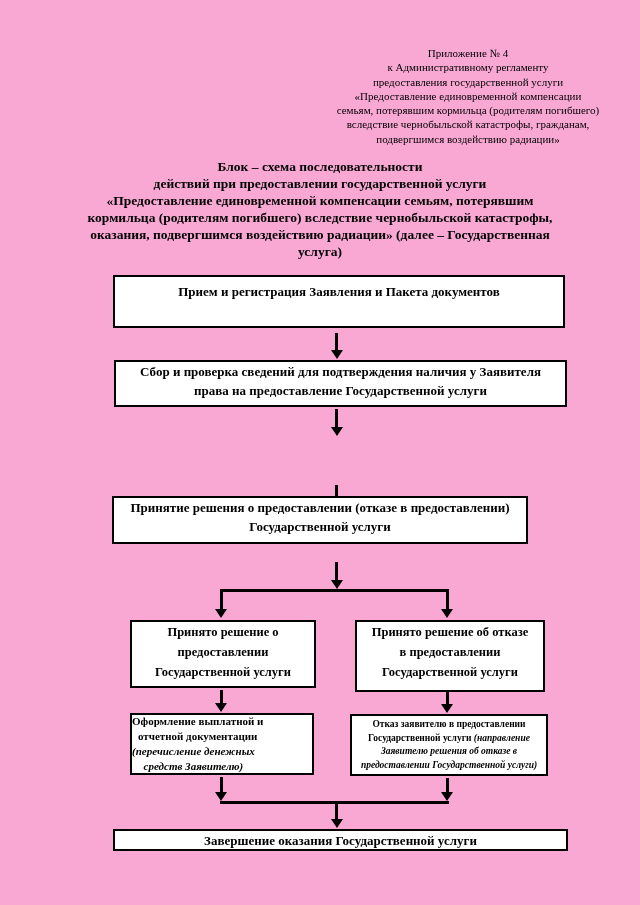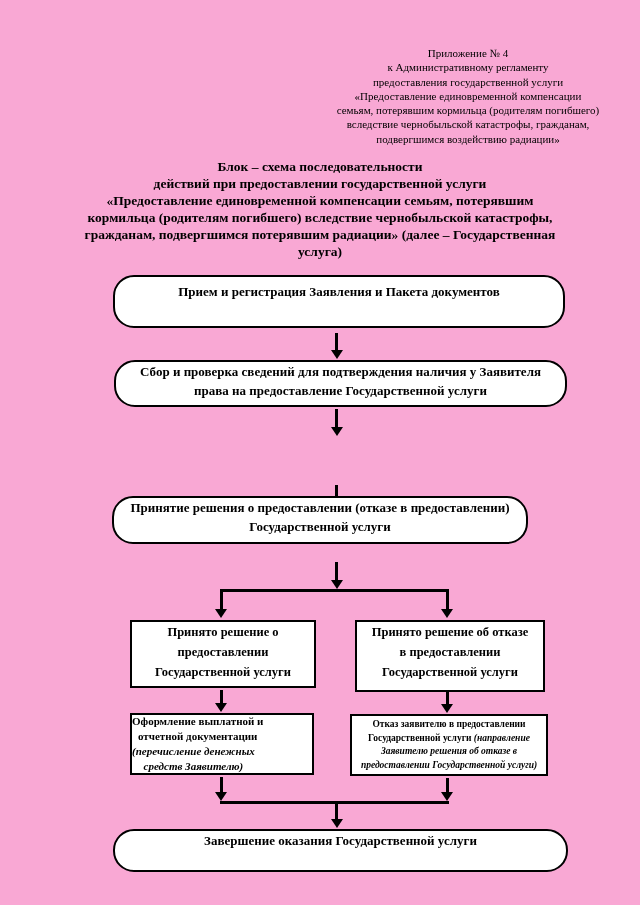--- a/index.html
+++ b/index.html
@@ -21,21 +21,21 @@
     position:absolute;left:30px;top:158px;width:580px;
     font-size:13.5px;line-height:17px;text-align:center;font-weight:bold;
   }
   .box{
     position:absolute;box-sizing:border-box;
     border:2px solid #000;background:#fff;
     display:flex;align-items:flex-start;justify-content:center;
     text-align:center;font-weight:bold;
   }
   .box-top{align-items:flex-start;padding-top:5px;}
-  .f13{font-size:13px;line-height:19px;border-radius:21px;}
+  .f13{font-size:13px;line-height:19px;}
   .f12{font-size:12.5px;line-height:20px;}
   .f11{font-size:11px;line-height:15px;}
   .f9{font-size:9.5px;line-height:13.5px;padding:2px 4px;}
   .it{font-style:italic;}
   .vline{position:absolute;width:3px;background:#000;}
   .hline{position:absolute;height:3px;background:#000;}
   .ah{
     position:absolute;width:0;height:0;
     border-left:6px solid transparent;
     border-right:6px solid transparent;
@@ -52,21 +52,21 @@
 предоставления государственной услуги
 «Предоставление единовременной компенсации
 семьям, потерявшим кормильца (родителям погибшего)
 вследствие чернобыльской катастрофы, гражданам,
 подвергшимся воздействию радиации»</div>
 
   <div class="ttl pre">Блок – схема последовательности
 действий при предоставлении государственной услуги
 «Предоставление единовременной компенсации семьям, потерявшим
 кормильца (родителям погибшего) вследствие чернобыльской катастрофы,
-гражданам, подвергшимся потерявшим радиации» (далее – Государственная
+оказания, подвергшимся воздействию радиации» (далее – Государственная
 услуга)</div>
 
   <div class="box box-top f13" style="left:113px;top:275px;width:452px;height:53px;">
     <span class="pre">Прием и регистрация Заявления и Пакета документов</span>
   </div>
 
   <div class="vline" style="left:335px;top:333px;height:17px;"></div>
   <div class="ah" style="left:331px;top:350px;"></div>
 
   <div class="box f13" style="left:114px;top:360px;width:453px;height:47px;">
@@ -124,17 +124,17 @@
   </div>
 
   <div class="vline" style="left:220px;top:777px;height:15px;"></div>
   <div class="ah" style="left:215px;top:792px;"></div>
   <div class="vline" style="left:446px;top:778px;height:14px;"></div>
   <div class="ah" style="left:441px;top:792px;"></div>
   <div class="hline" style="left:220px;top:801px;width:229px;"></div>
   <div class="vline" style="left:335px;top:804px;height:15px;"></div>
   <div class="ah" style="left:331px;top:819px;"></div>
 
-  <div class="box f13" style="left:113px;top:829px;width:455px;height:43px;">
+  <div class="box f13" style="left:113px;top:829px;width:455px;height:22px;">
     <span class="pre">Завершение оказания Государственной услуги</span>
   </div>
 
 </div>
 
 </body></html>

